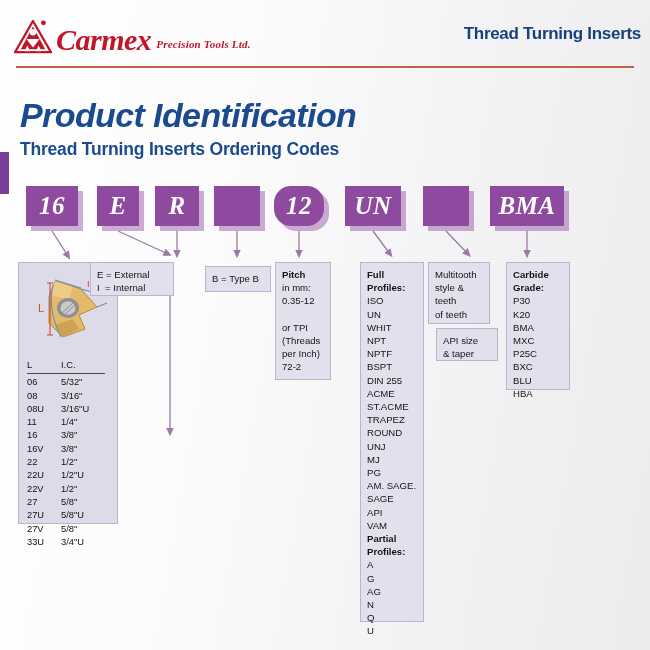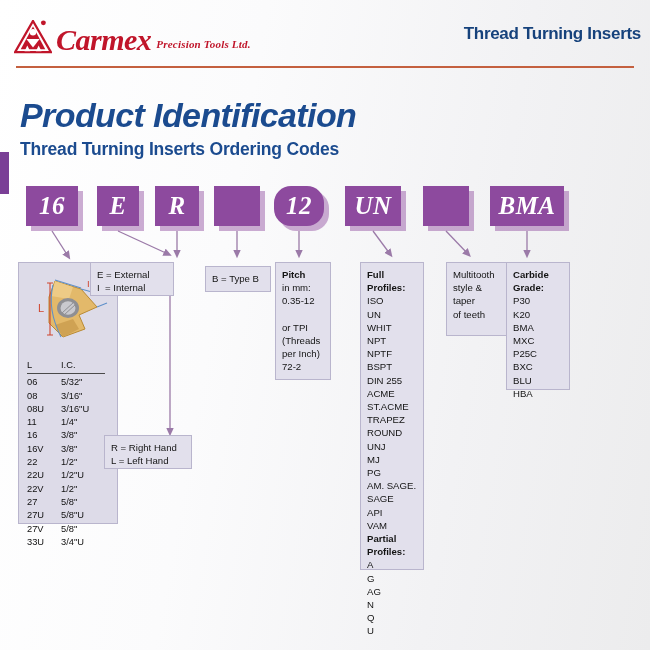--- a/index.html
+++ b/index.html
@@ -230,39 +230,35 @@
 
   <div class="ibox" style="left:90px;top:262px;width:84px;height:34px;">
     <span class="ln">E = External</span>
     <span class="ln">I  = Internal</span>
   </div>
 
   <div class="ibox" style="left:205px;top:266px;width:66px;height:26px;display:flex;align-items:center;">
     <span class="ln">B = Type B</span>
   </div>
 
-  <div class="ibox" style="left:104px;top:435px;width:88px;height:34px;">
-    <span class="ln">R = Right Hand</span>
-    <span class="ln">L = Left Hand</span>
-  </div>
 
   <div class="ibox" style="left:275px;top:262px;width:56px;height:118px;">
     <span class="ttl">Pitch</span>
     <div id="pitch-lines">
         <span class="ln">in mm:</span>
         <span class="ln">0.35-12</span>
         <span class="ln">&nbsp;</span>
         <span class="ln">or TPI</span>
         <span class="ln">(Threads</span>
         <span class="ln">per Inch)</span>
         <span class="ln">72-2</span>
       </div>
   </div>
 
-  <div class="ibox" style="left:360px;top:262px;width:64px;height:308px;">
+  <div class="ibox" style="left:360px;top:262px;width:64px;height:360px;">
     <span class="ttl">Full</span>
     <span class="ttl">Profiles:</span>
     <div id="full-items">
         <span class="ln">ISO</span>
         <span class="ln">UN</span>
         <span class="ln">WHIT</span>
         <span class="ln">NPT</span>
         <span class="ln">NPTF</span>
         <span class="ln">BSPT</span>
         <span class="ln">DIN 255</span>
@@ -283,29 +279,35 @@
     <div id="partial-items">
         <span class="ln">A</span>
         <span class="ln">G</span>
         <span class="ln">AG</span>
         <span class="ln">N</span>
         <span class="ln">Q</span>
         <span class="ln">U</span>
       </div>
   </div>
 
-  <div class="ibox" style="left:446px;top:262px;width:62px;height:74px;">
+  <div class="ibox" style="left:428px;top:262px;width:62px;height:62px;">
     <div id="multitooth-lines">
         <span class="ln">Multitooth</span>
         <span class="ln">style &amp;</span>
-        <span class="ln">taper</span>
+        <span class="ln">teeth</span>
         <span class="ln">of teeth</span>
       </div>
   </div>
 
+  <div class="ibox" style="left:436px;top:328px;width:62px;height:33px;">
+    <div id="api-lines">
+        <span class="ln">API size</span>
+        <span class="ln">&amp; taper</span>
+      </div>
+  </div>
 
   <div class="ibox" style="left:506px;top:262px;width:64px;height:128px;">
     <span class="ttl">Carbide</span>
     <span class="ttl">Grade:</span>
     <div id="carbide-items">
         <span class="ln">P30</span>
         <span class="ln">K20</span>
         <span class="ln">BMA</span>
         <span class="ln">MXC</span>
         <span class="ln">P25C</span>

